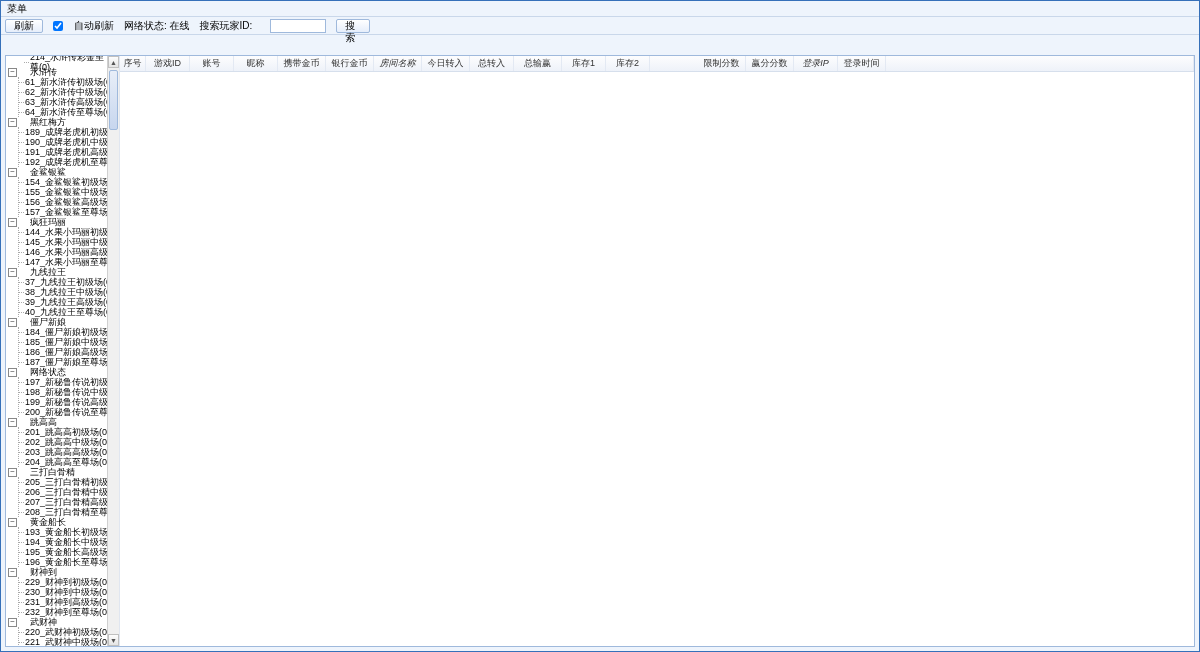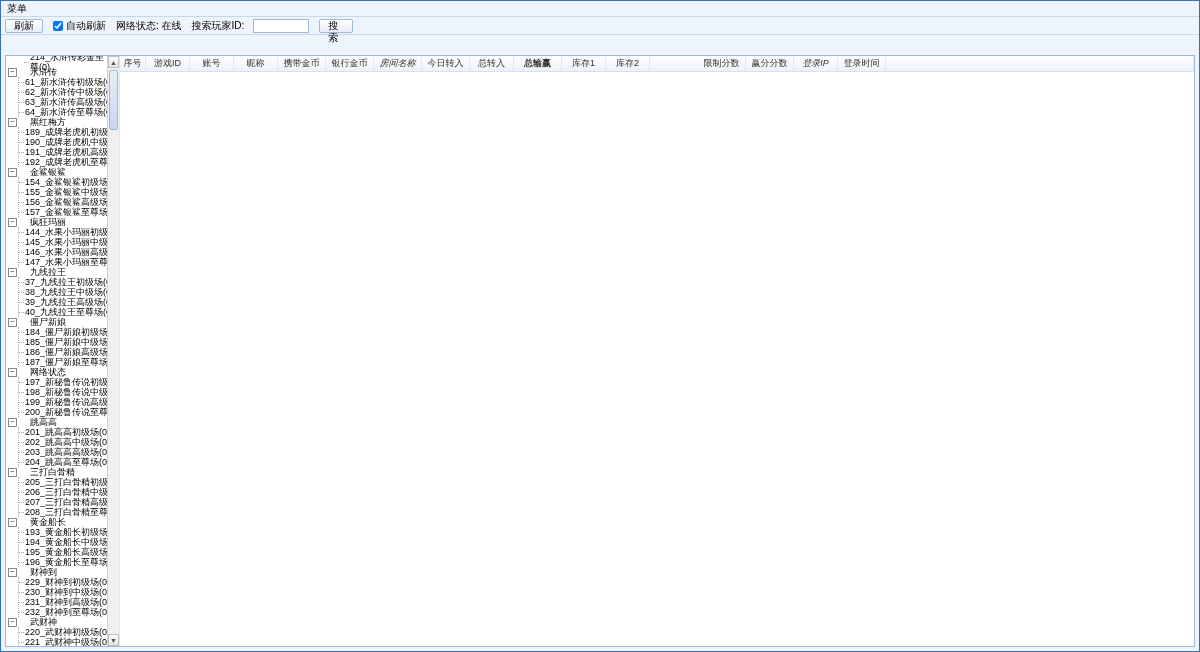--- a/index.html
+++ b/index.html
@@ -8,21 +8,21 @@
   .titlebar { height: 20px; display: flex; align-items: center; background: linear-gradient(#eaf2fd, #cfe0f6); font-size: 10px; padding: 0 4px; gap: 4px; border-bottom: 1px solid #9fb9dc; }
   .titlebar .icon { width: 14px; height: 14px; display: inline-flex; align-items: center; justify-content: center; }
   .titlebar .title { flex: 0 0 auto; }
   .titlebar .spacer { flex: 1; }
   .win-controls { display: flex; gap: 0; }
   .win-btn { width: 28px; height: 14px; border: 1px solid #8aa8cf; background: linear-gradient(#f5f9ff, #d5e3f6); border-radius: 2px; margin-left: 2px; display: flex; align-items: center; justify-content: center; font-size: 8px; }
   .win-btn.close { background: linear-gradient(#f08a7c, #d94a2f); border-color: #a03020; color: #fff; width: 40px; }
   .menubar { height: 16px; font-size: 10px; padding: 6px 6px; display: flex; align-items: center; background: #eef4fc; border-bottom: 1px solid #c9d7ea; }
   .toolbar { height: 18px; display: flex; align-items: center; gap: 10px; padding: 0 4px; font-size: 10px; background: #eef4fc; border-bottom: 1px solid #c9d7ea; }
   .toolbar .btn-small { border: 1px solid #9fb9dc; background: linear-gradient(#fff, #e6eefb); padding: 0 8px; height: 14px; line-height: 12px; border-radius: 2px; font-size: 10px; }
-  .toolbar label { display: flex; align-items: center; gap: 3px; }
+  .toolbar label { display: flex; align-items: center; gap: 11px; }
   .toolbar input[type=text] { height: 14px; width: 56px; border: 1px solid #9fb9dc; font-size: 10px; padding: 0 2px; }
   .toolbar .search-btn { width: 34px; }
   .content { position: absolute; top: 54px; bottom: 4px; left: 4px; right: 4px; display: flex; background: #fff; border: 1px solid #9fb9dc; }
   .tree-pane { width: 114px; position: relative; border-right: 1px solid #e0e6f0; overflow: hidden; }
   .tree-scroll { position: absolute; inset: 0; right: 12px; overflow: hidden; }
   .tree { font-size: 9px; line-height: 10px; color: #000; padding: 1px 0 1px 2px; }
   .node { white-space: nowrap; }
   .parent-row { display: flex; align-items: center; gap: 13px; height: 10px; }
   .toggle { width: 9px; height: 9px; border: 1px solid #888; display: inline-flex; align-items: center; justify-content: center; font-size: 8px; line-height: 6px; color: #444; background: #fff; }
   .toggle::before { content: "−"; }
@@ -51,21 +51,21 @@
   <div class="toolbar">
     <span class="btn-small">刷新</span>
     <label>
       <input type="checkbox" checked="" style="">
       <span>自动刷新</span>
     </label>
     <span>
       <span>网络状态:</span>
       <span>在线</span>
     </span>
-    <span style="display:flex;align-items:center;gap:9px;">
+    <span style="display:flex;align-items:center;gap:18px;">
       <span>搜索玩家ID:</span>
       <input type="text" value="" style="">
     </span>
     <span class="btn-small search-btn">搜索</span>
   </div>
 
   <div class="content">
     <div class="tree-pane">
       <div class="tree-scroll">
         <div class="tree" id="tree-root">
@@ -227,21 +227,21 @@
       <div class="thead" id="thead">
           <div class="th" style="width: 26px;">序号</div>
           <div class="th" style="width: 44px;">游戏ID</div>
           <div class="th" style="width: 44px;">账号</div>
           <div class="th" style="width: 44px;">昵称</div>
           <div class="th" style="width: 48px; font-family: Liberation Serif, serif;">携带金币</div>
           <div class="th" style="width: 48px;">银行金币</div>
           <div class="th" style="width: 48px; font-style: italic;">房间名称</div>
           <div class="th" style="width: 48px;">今日转入</div>
           <div class="th" style="width: 44px;">总转入</div>
-          <div class="th" style="width: 48px; font-weight: bold;">总输赢</div>
+          <div class="th" style="width: 48px;">总输赢</div>
           <div class="th" style="width: 44px;">库存1</div>
           <div class="th" style="width: 44px;">库存2</div>
           <div class="th" style="width: 48px; margin-top: 44px;">黑白名单</div>
           <div class="th" style="width: 48px;">限制分数</div>
           <div class="th" style="width: 48px;">赢分分数</div>
           <div class="th" style="width: 44px; font-style: italic;">登录IP</div>
           <div class="th" style="width: 48px;">登录时间</div>
           <div class="th" style="flex: 1 1 0%;"></div>
         </div>
       <div class="tbody"></div>

